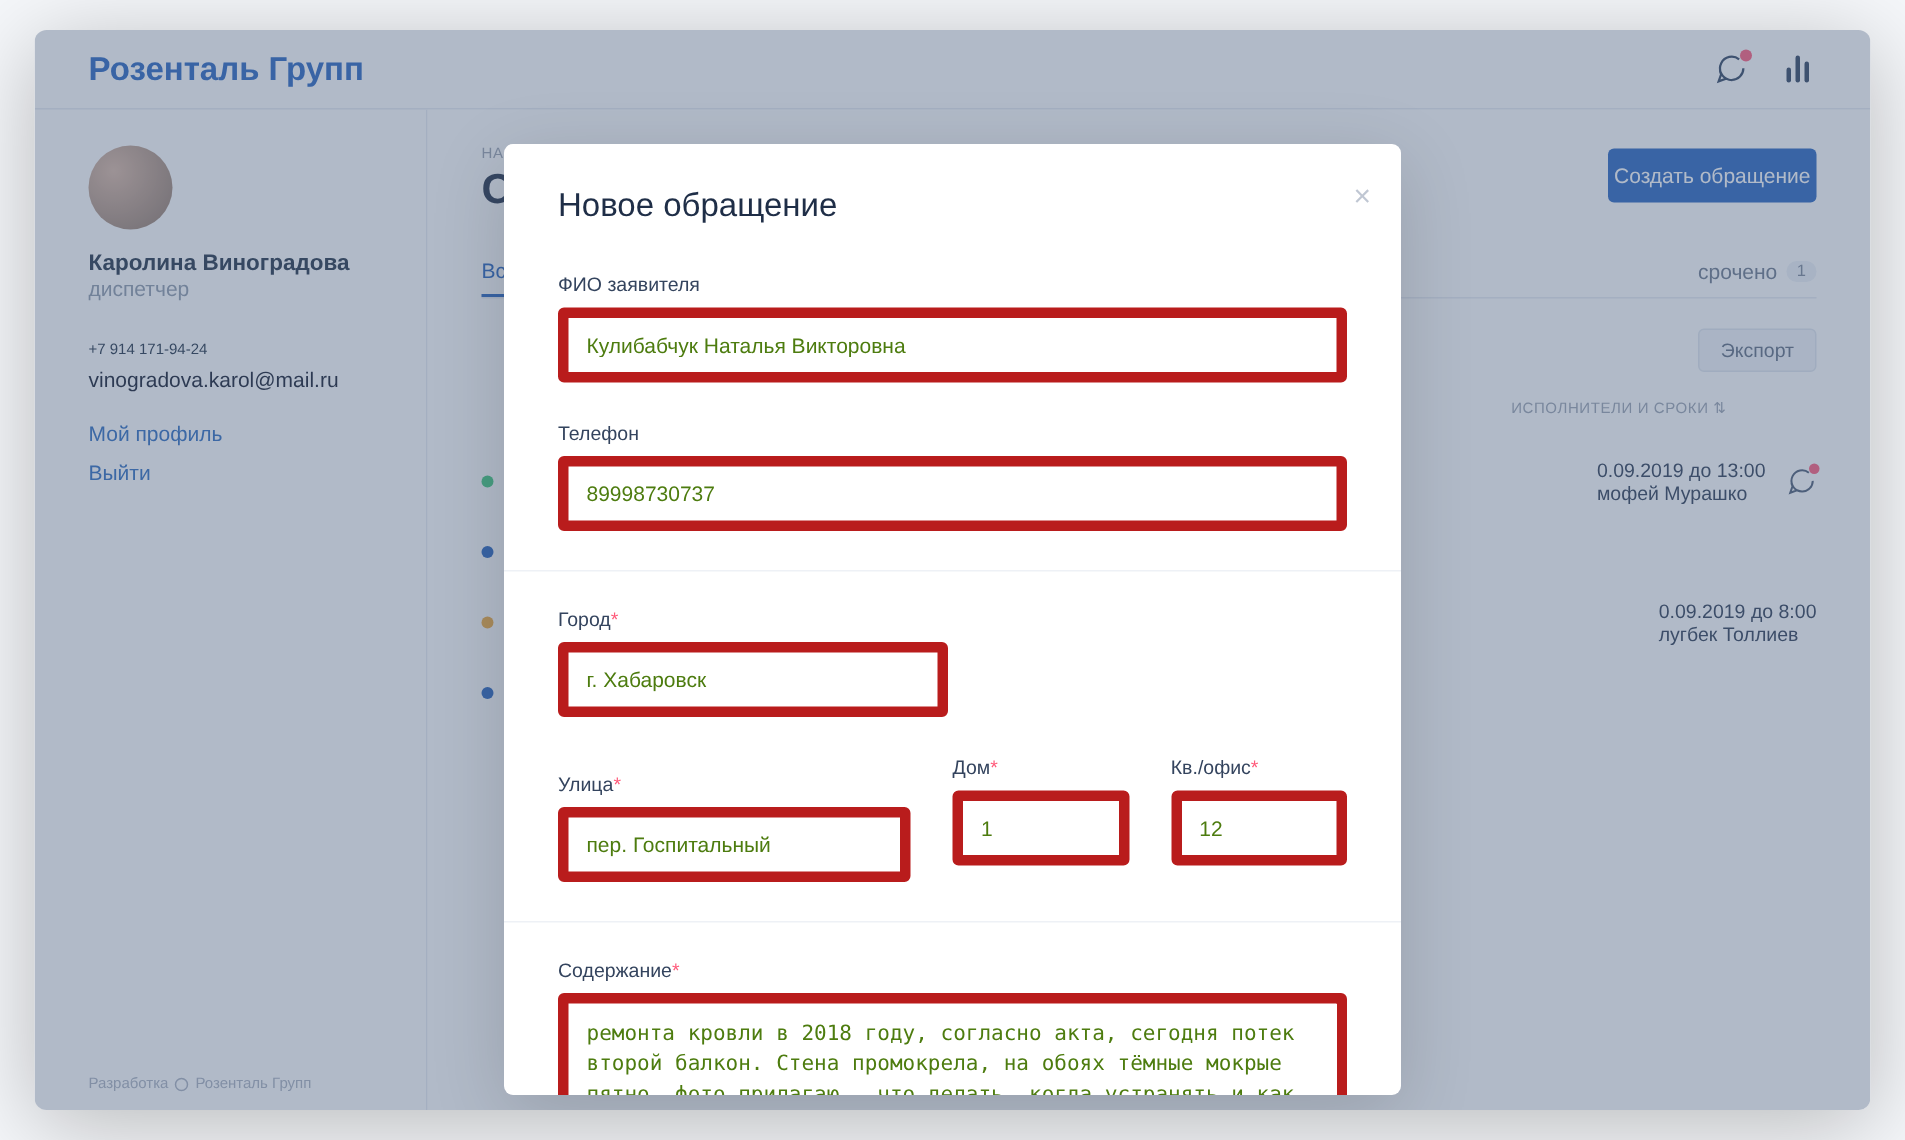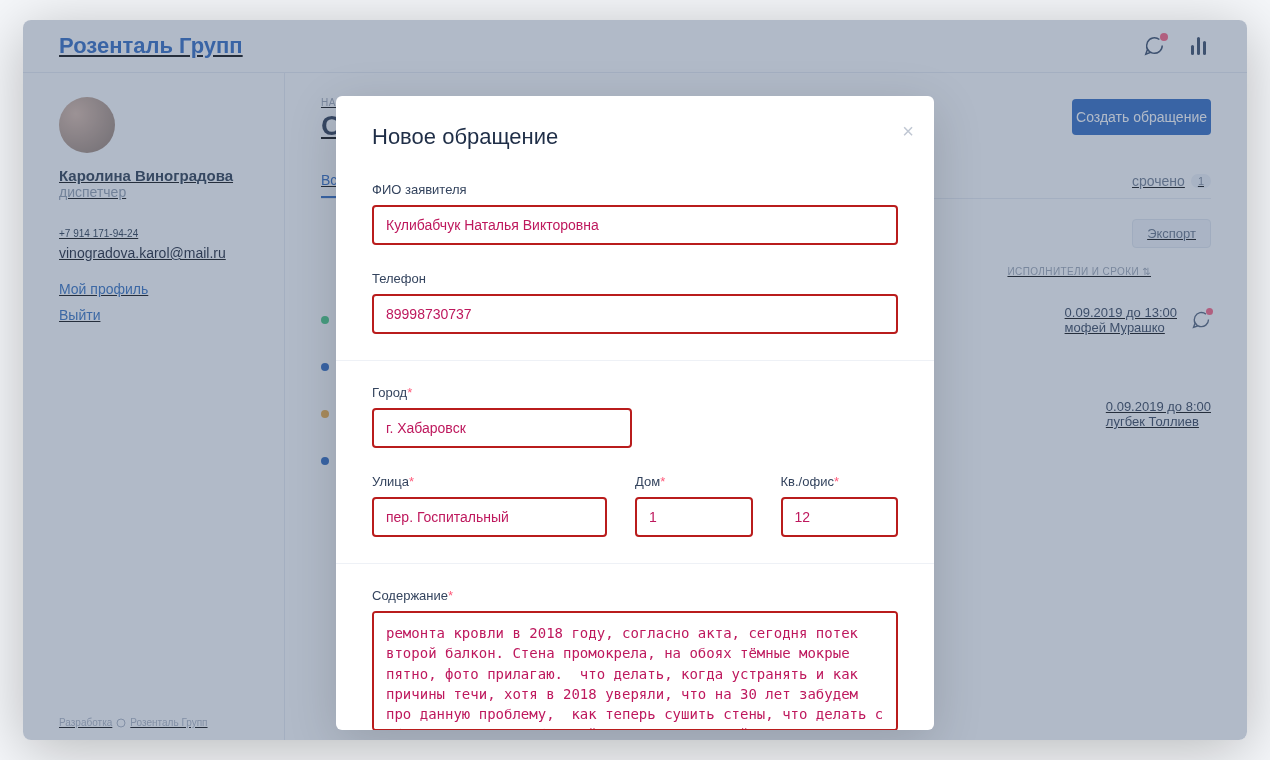--- a/index.html
+++ b/index.html
@@ -15,21 +15,20 @@
       background: #fff;
       border-radius: 8px;
       width: 1224px;
       height: 720px;
       margin: 20px auto;
       box-shadow: 0 10px 60px rgba(0,0,0,0.25);
       overflow: hidden;
       display: flex;
       flex-direction: column;
       position: relative;
-      text-decoration: underline;
     }
     .topbar {
       height: 52px;
       display: flex;
       align-items: center;
       padding: 0 36px 0 36px;
       justify-content: space-between;
     }
     .logo {
       color: #2563c0;
@@ -114,34 +113,34 @@
     }
     .modal h2 { font-size: 22px; font-weight: 500; color: #1f2e47; margin-bottom: 32px;}
     .modal-close {
       position:absolute; right:20px; top:24px;
       color:#c0c7d3; font-size:20px; cursor:pointer; background:none; border:none;
     }
     .field-label { font-size: 13px; color: #34445e; margin-bottom: 8px; display:block;}
     .req { color: #ff5a7a; }
     .input {
       width: 100%;
-      border: 2px solid #b91c1c;
+      border: 7px solid #b91c1c;
       border-radius: 4px;
       padding: 10px 12px;
       font-size: 14px;
-      color: #be185d;
+      color: #4d7c0f;
       background: #fff;
       outline: none;
     }
     .row-fields { display: flex; gap: 28px; margin-top: 16px; }
     .col { flex: 1; }
     .section { margin-bottom: 26px; }
     .divider { height:1px; background:#eef1f6; margin-bottom: 24px; margin-left:-36px; margin-right:-36px;}
     .addr-row { display:flex; gap:28px; }
-    .addr-row .col-street{ flex: 2; }
+    .addr-row .col-street{ flex: 2; margin-top: 11px; }
     .addr-row .col-small{ flex: 1; }
     textarea.input { height: 120px; resize: none; line-height:1.45; }
   </style>
 </head>
 <body>
 
 <div class="app-frame">
 
   <div class="topbar">
     <div class="logo">Розенталь Групп</div>

